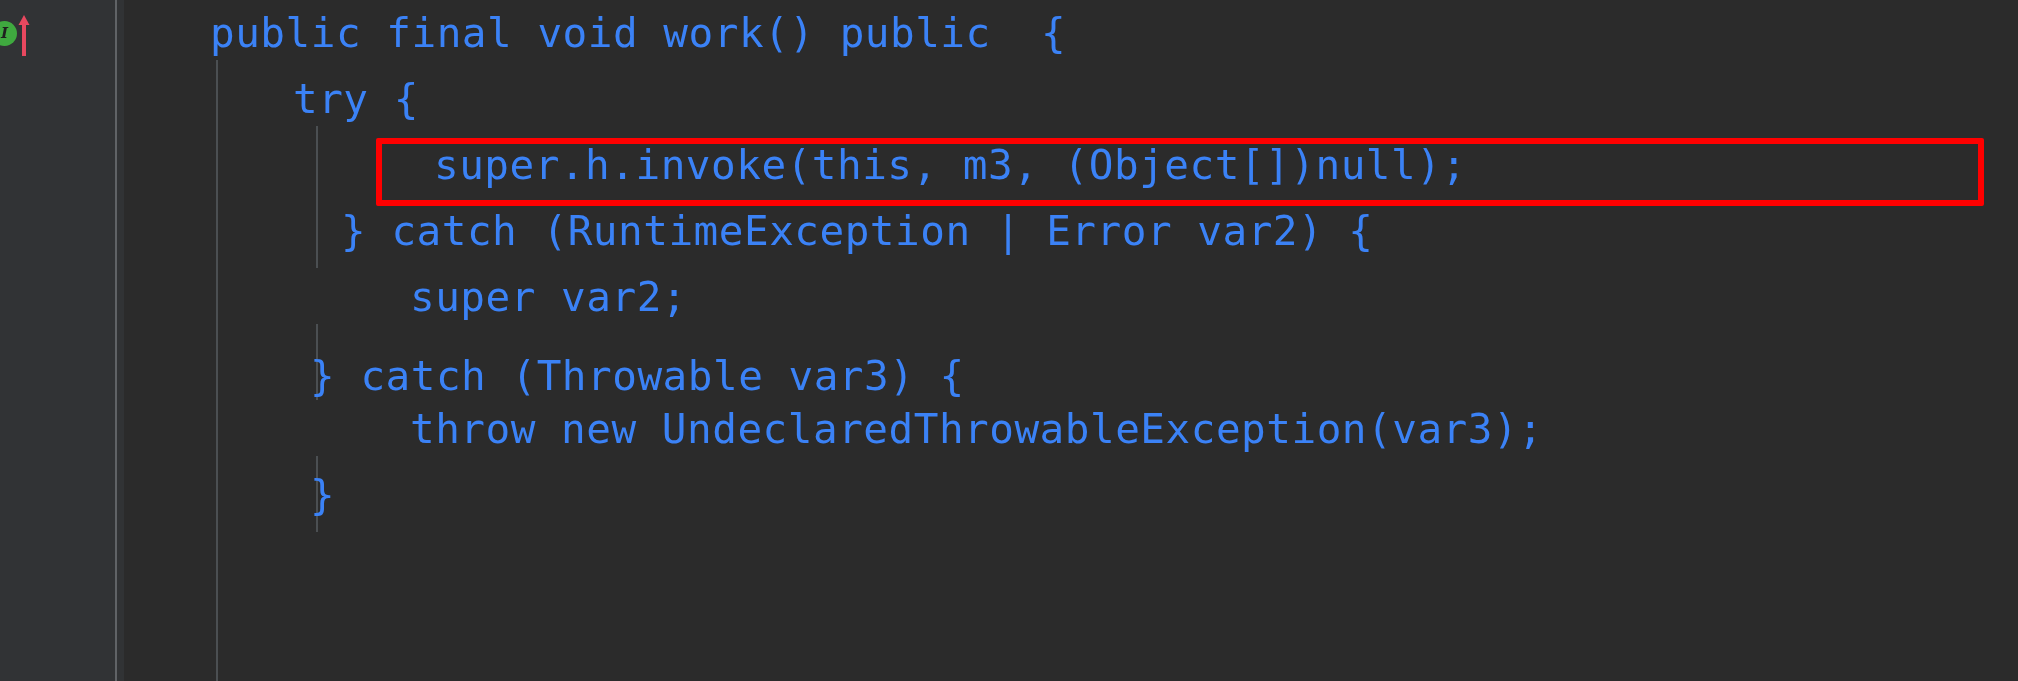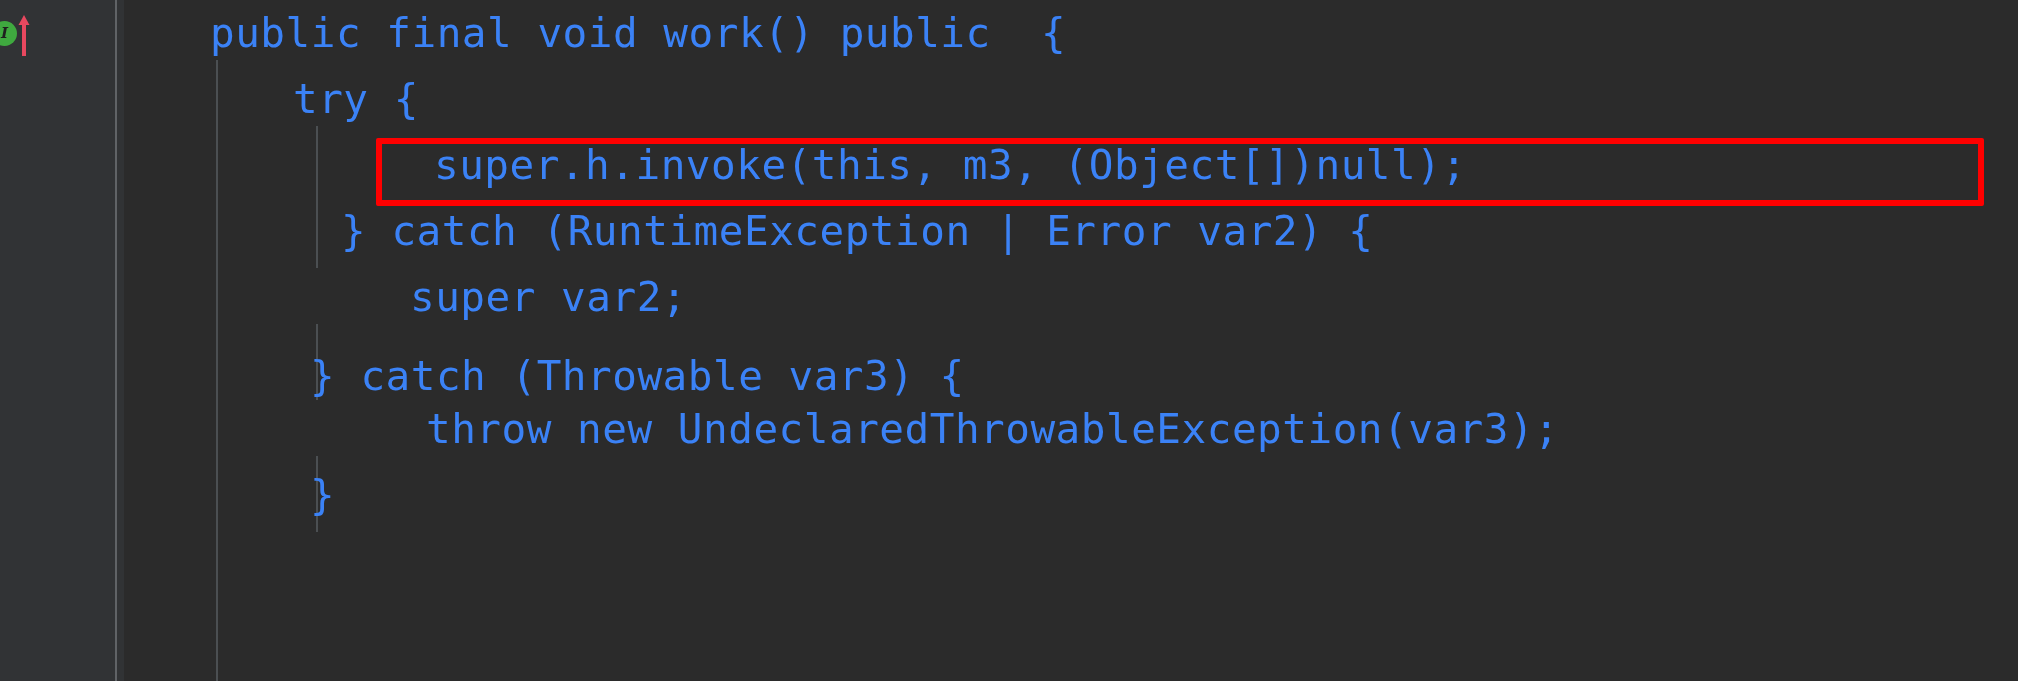--- a/index.html
+++ b/index.html
@@ -157,19 +157,19 @@
     <div class="indent-guide" style="left:192px; top:324px; height:76px;"></div>
     <div class="indent-guide" style="left:192px; top:456px; height:76px;"></div>
 
     <div id="code-host">
         <div class="code-line" style="top: 0px; left: 86px;"><span class="kw">public final void </span><span class="plain">work() </span><span class="kw">public </span><span class="plain"> {</span></div>
         <div class="code-line" style="top: 66px; left: 169px;"><span class="kw">try</span><span class="plain"> {</span></div>
         <div class="code-line" style="top: 132px; left: 286px; margin-left: 24px;"><span class="kw">super</span><span class="plain">.h.invoke(</span><span class="kw">this,</span><span class="plain"> m3, (Object[])</span><span class="kw">null</span><span class="plain">);</span></div>
         <div class="code-line" style="top: 198px; left: 186px; margin-left: 31px;"><span class="plain">} </span><span class="kw">catch</span><span class="plain"> (RuntimeException | Error var2) {</span></div>
         <div class="code-line" style="top: 264px; left: 286px;"><span class="kw">super</span><span class="plain"> var2;</span></div>
         <div class="code-line" style="top: 343px; left: 186px;"><span class="plain">} </span><span class="kw">catch</span><span class="plain"> (Throwable var3) {</span></div>
-        <div class="code-line" style="top: 396px; left: 286px; margin-left: 16px;"><span class="kw">throw new</span><span class="plain"> UndeclaredThrowableException(var3);</span></div>
+        <div class="code-line" style="top: 396px; left: 286px;"><span class="kw">throw new</span><span class="plain"> UndeclaredThrowableException(var3);</span></div>
         <div class="code-line" style="top: 462px; left: 186px;"><span class="plain">}</span></div>
       </div>
 
     <div id="hl" class="highlight-box" style="left: 252px; top: 138px; width: 1608px; height: 68px; border-color: rgb(255, 0, 0);"></div>
   </div>
 </div>
 
 </body></html>

